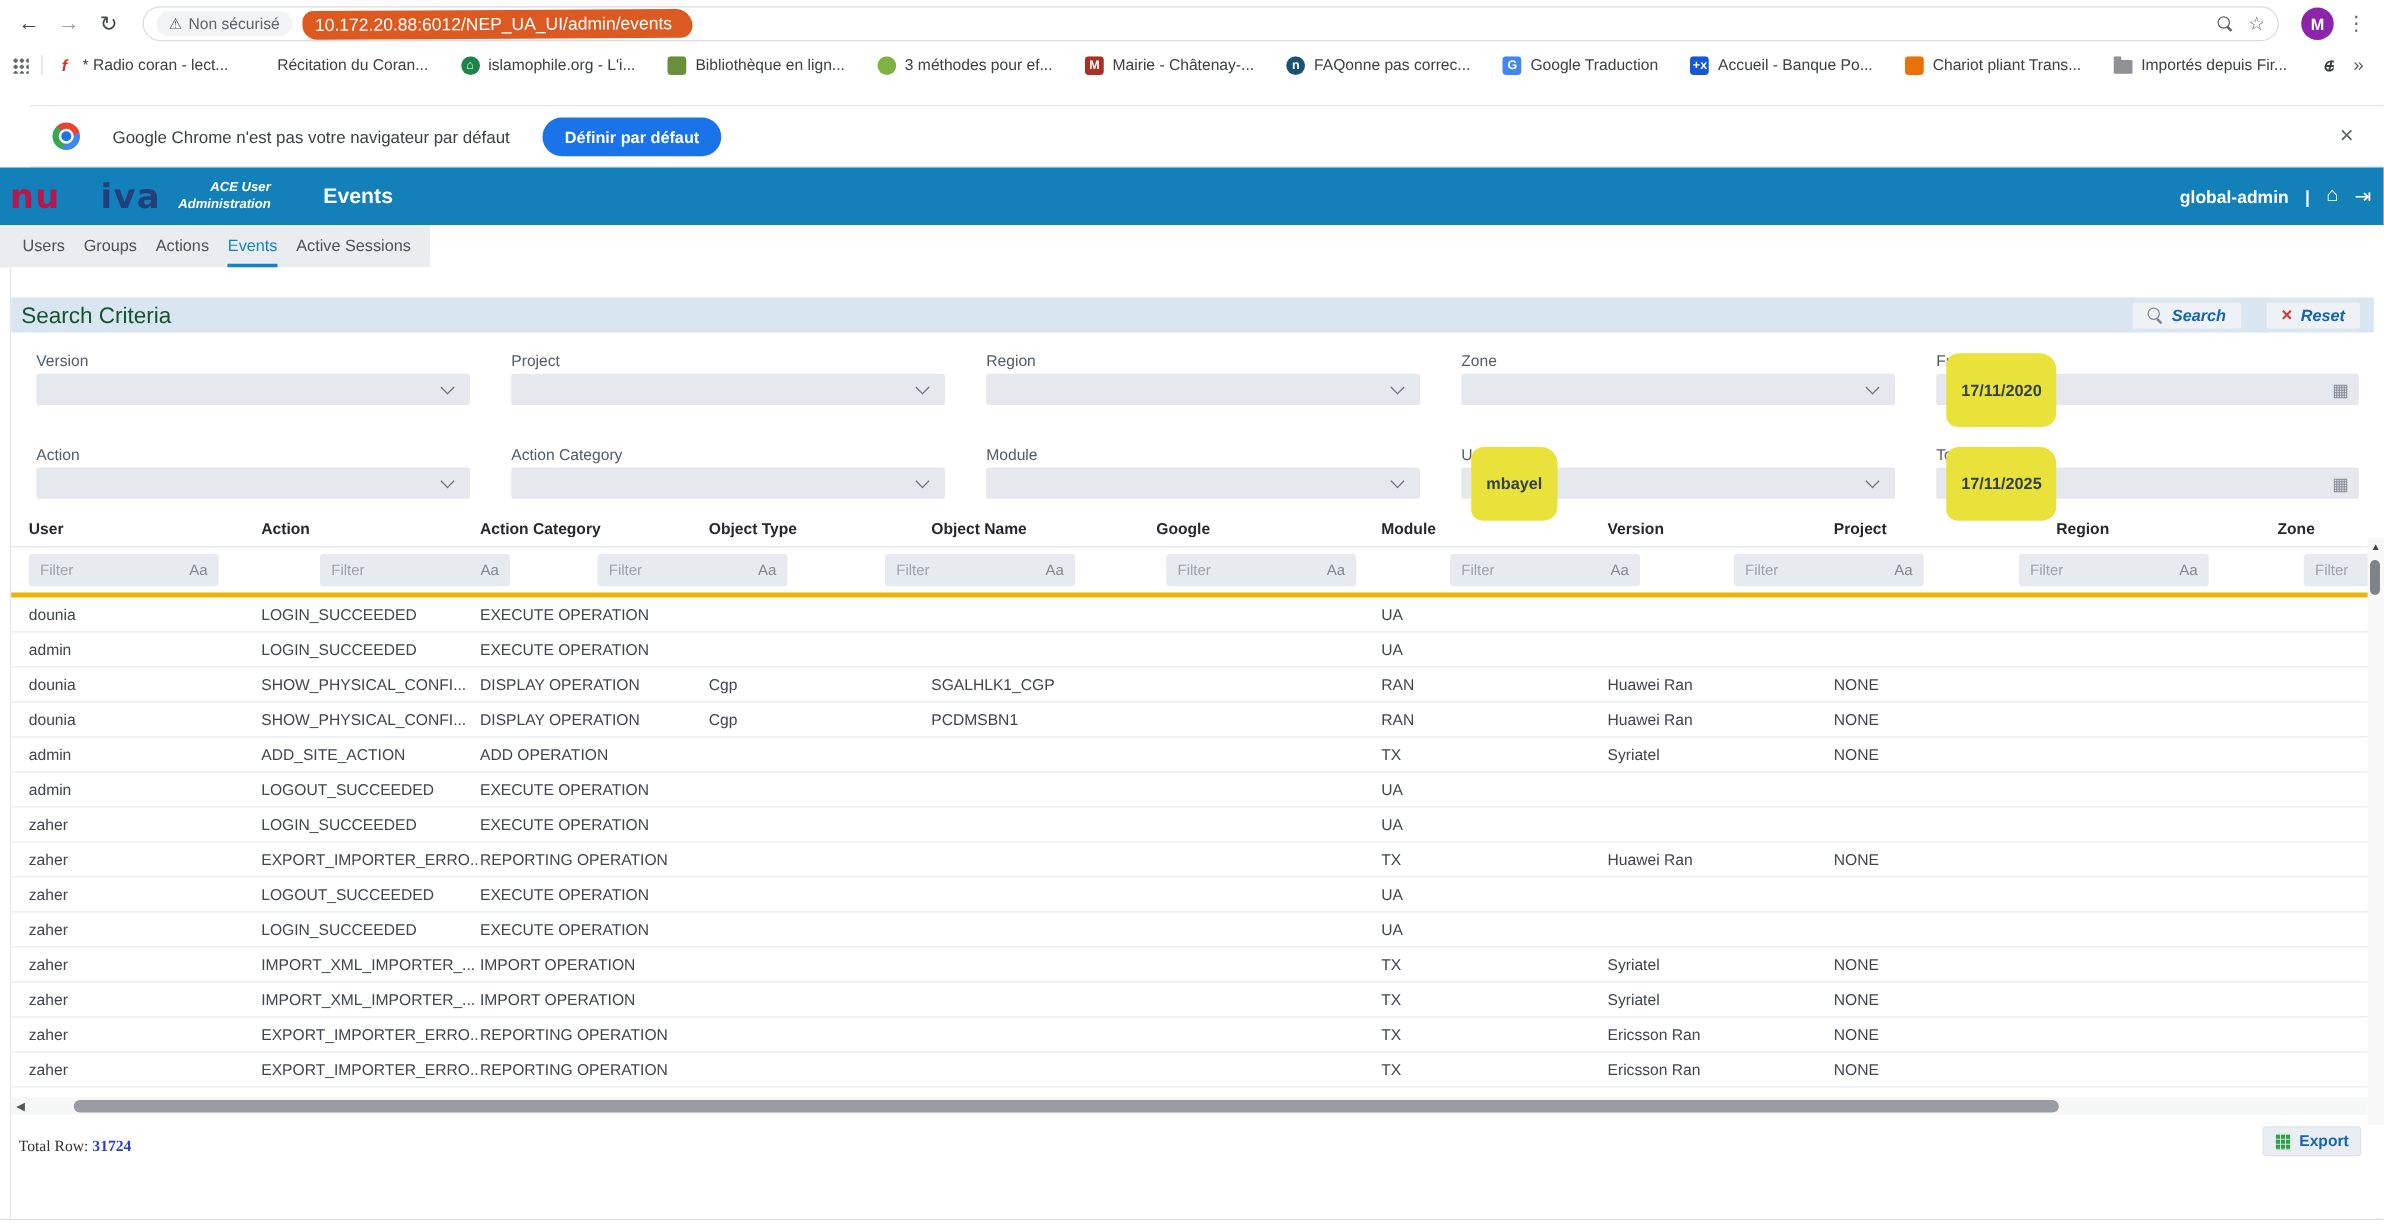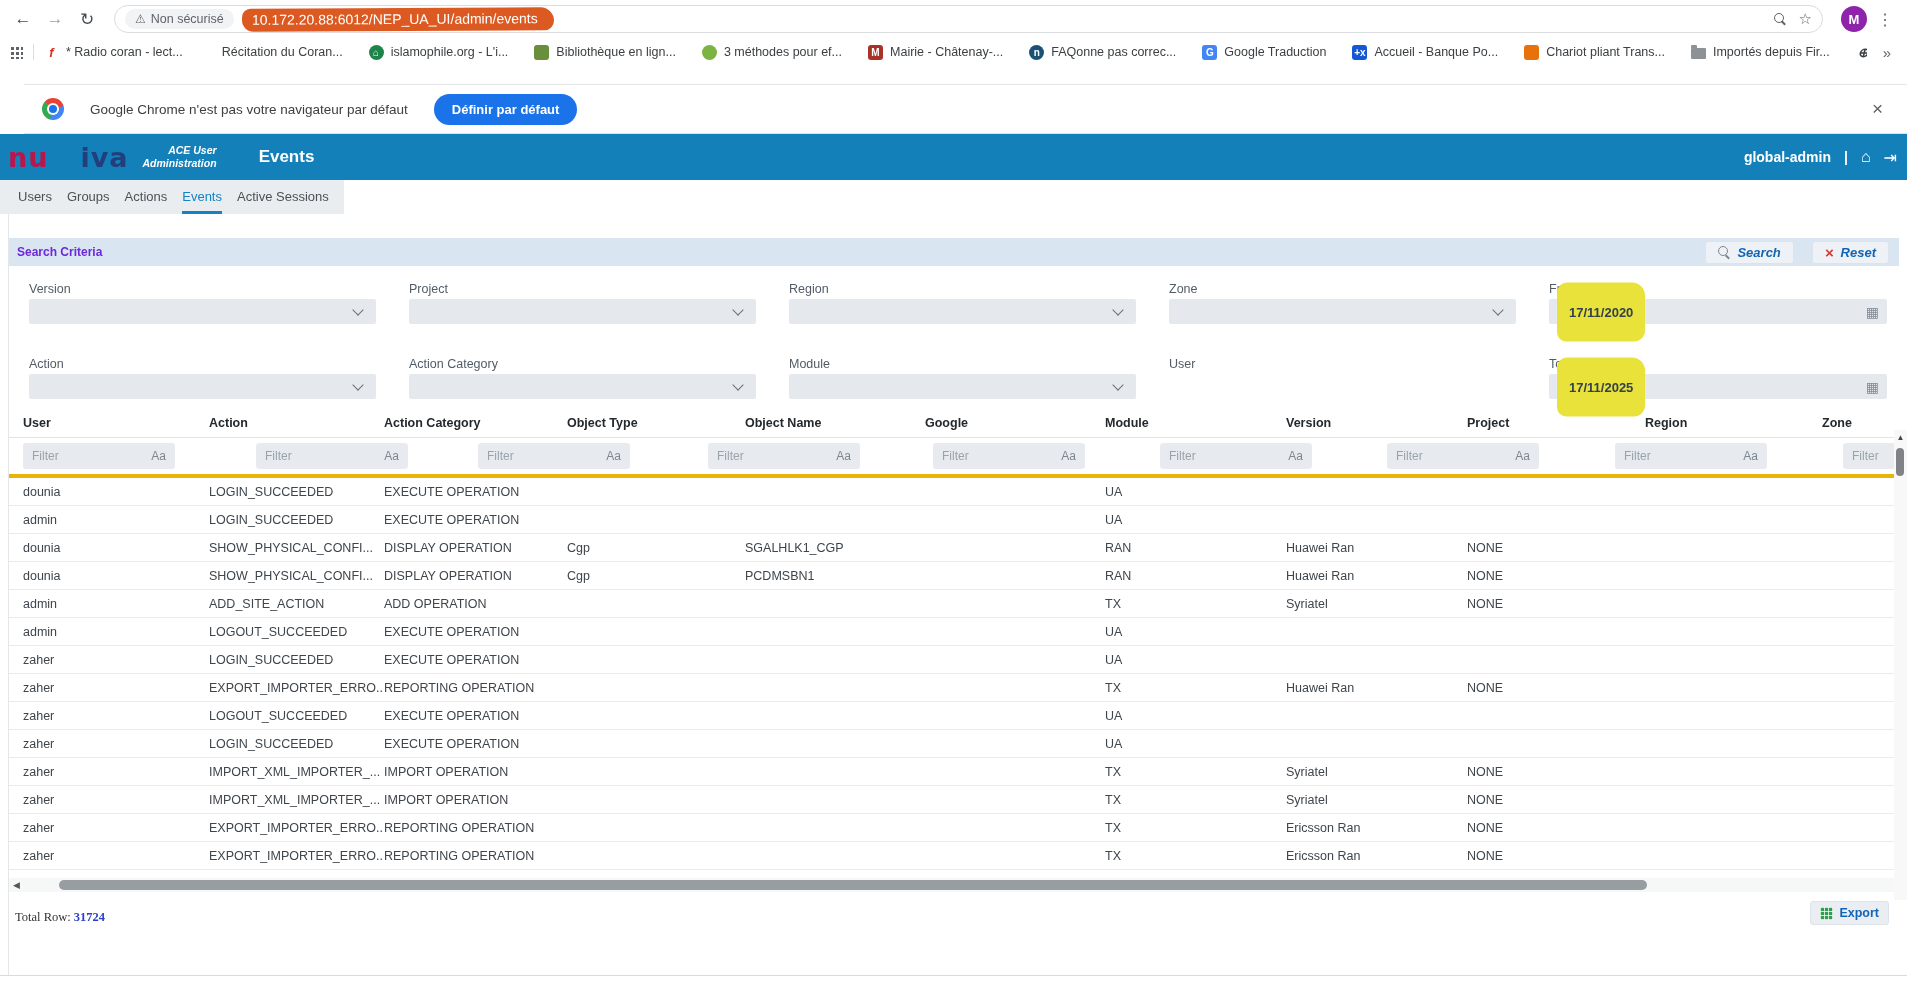--- a/index.html
+++ b/index.html
@@ -67,21 +67,21 @@
 
   
   .tabstrip { height:34px; background:#fff; }
   .tabstrip-inner { width:344px; height:100%; background:#e9edf0; display:flex; gap:15px; padding-left:18px; align-items:stretch; }
   .tab { font-size:13px; color:#4a5158; display:flex; align-items:center; border-bottom:3px solid transparent; padding-top:2px; }
   .tab.active { color:var(--active-tab-blue,#1482c4); border-bottom-color:var(--active-tab-blue,#1482c4); }
 
   
   .wrapper { height:761px; width:1891px; margin-left:8px; border-left:1px solid #e4e7ea; padding-top:24px; position:relative; background:#fff; }
   .section-bar { height:28px; background:#d9e6f2; display:flex; align-items:center; padding:0 8px; }
-  .section-title { font-size:12px; font-weight:bold; color:#6d28d9; }
+  .section-title { font-size:18px; font-weight:normal; color:#14532d; }
   .bar-btns { margin-left:auto; display:flex; gap:18px; padding-right:2px;font-style:italic; }
   .btn { display:flex; align-items:center; gap:7px; background:#eef2f6; border:1px solid #dde3ea; border-radius:3px;
     height:23px; padding:0 12px; color:var(--accent-blue,#1464b4); font-size:13px; font-weight:bold; }
   .btn .mag { color:#7a8794; width:12px; height:12px; }
   .xred { color:#d33a2f; font-weight:bold; font-size:15px; line-height:1; }
 
   .fields { display:grid; grid-template-columns:347px 347px 347px 347px 1fr; column-gap:33px; row-gap:24px;
     padding:16px 12px 0 20px; height:142px; }
   .field-label { font-size:12.5px; color:#515c66; }
   .field-control { position:relative; height:25px; background:#e5e9ed; border-radius:2px; margin-top:3px; }
@@ -344,20 +344,25 @@
       <div class="field-label">Module</div>
       <div class="field-control">
         <span class="field-value"></span>
         <span class="chevron"></span>
 
       </div>
     </div>
 
     <div class="field">
       <div class="field-label">User</div>
+      <div class="field-control">
+        <span class="field-value hl">mbayel</span>
+        <span class="chevron"></span>
+
+      </div>
     </div>
 
     <div class="field">
       <div class="field-label">To Date</div>
       <div class="field-control">
         <span class="field-value hl">17/11/2025</span>
 
         <span class="cal">▦</span>
       </div>
     </div>

